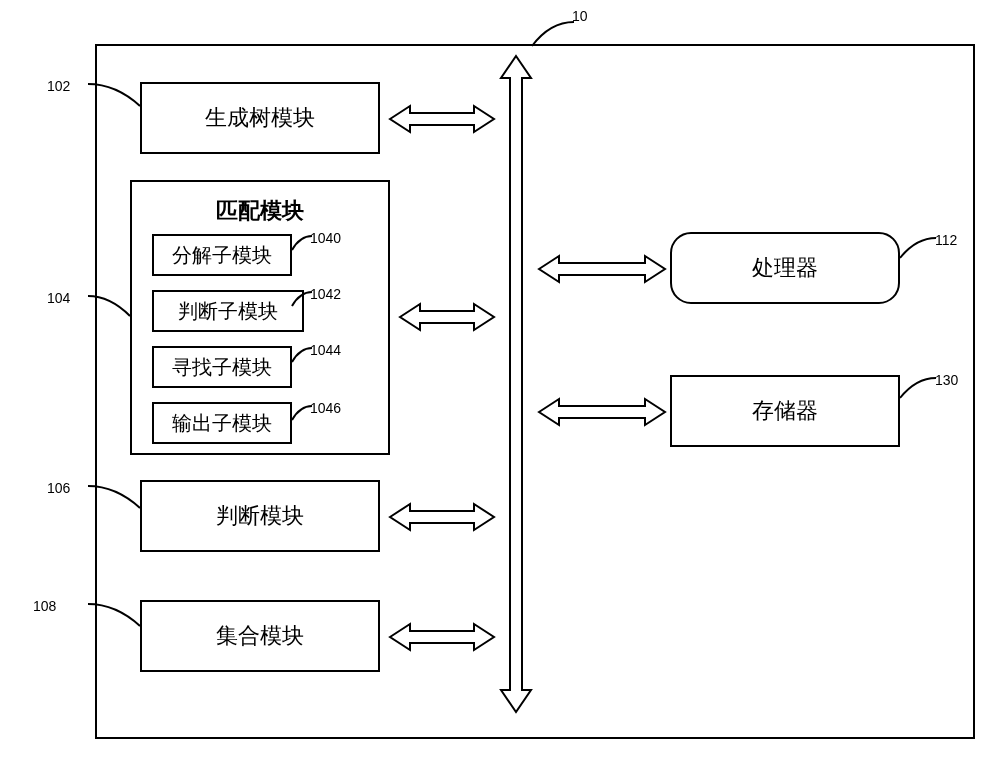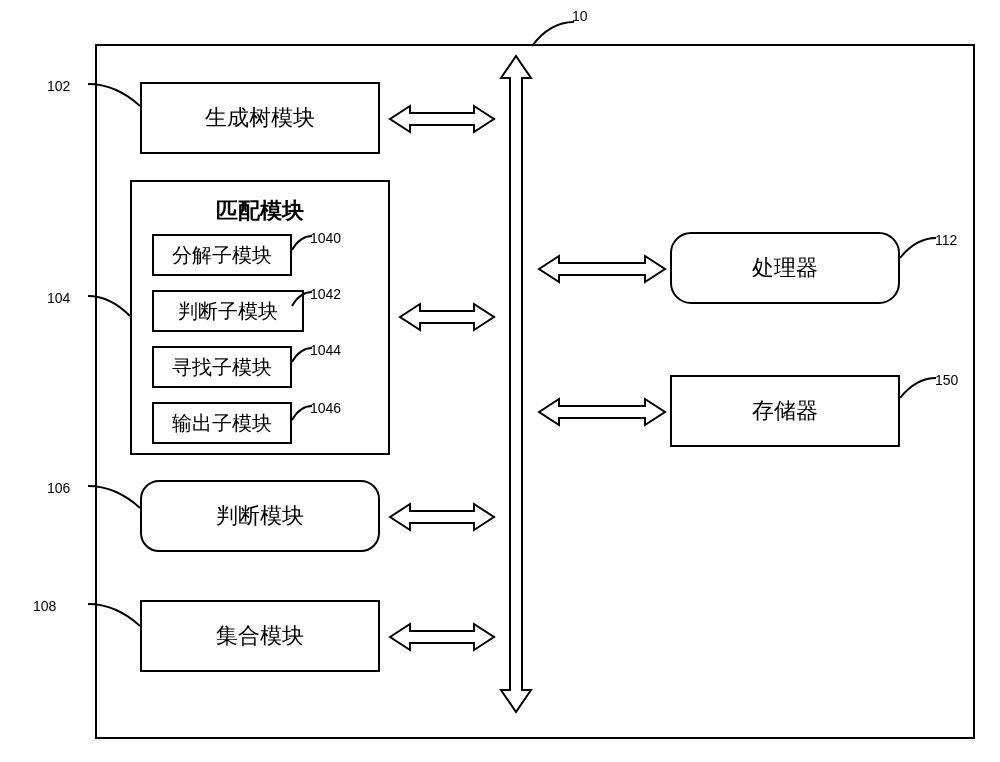--- a/index.html
+++ b/index.html
@@ -94,21 +94,21 @@
     <span>判断子模块</span>
   </div>
   <div class="sub-module" style="left:20px; top:164px; width:140px; height:42px;">
     <span>寻找子模块</span>
   </div>
   <div class="sub-module" style="left:20px; top:220px; width:140px; height:42px;">
     <span>输出子模块</span>
   </div>
 </div>
 
-<div class="module-box" style="left:140px; top:480px; width:240px; height:72px;border-radius:19px;">
+<div class="module-box" style="left:140px; top:480px; width:240px; height:72px;">
   <span>判断模块</span>
 </div>
 
 <div class="module-box" style="left:140px; top:600px; width:240px; height:72px;">
   <span>集合模块</span>
 </div>
 
 <div class="module-box" style="left:670px; top:232px; width:230px; height:72px;border-radius:21px;">
   <span>处理器</span>
 </div>
@@ -116,21 +116,21 @@
 <div class="module-box" style="left:670px; top:375px; width:230px; height:72px;">
   <span>存储器</span>
 </div>
 
 <div class="label" style="left:572px; top:8px;">10</div>
 <div class="label" style="left:47px; top:78px;">102</div>
 <div class="label" style="left:47px; top:290px;">104</div>
 <div class="label" style="left:47px; top:480px;">106</div>
 <div class="label" style="left:33px; top:598px;">108</div>
 <div class="label" style="left:935px; top:232px;">112</div>
-<div class="label" style="left:935px; top:372px;">150</div>
+<div class="label" style="left:935px; top:372px;">130</div>
 <div class="label" style="left:310px; top:230px;">1040</div>
 <div class="label" style="left:310px; top:286px;">1042</div>
 <div class="label" style="left:310px; top:342px;">1044</div>
 <div class="label" style="left:310px; top:400px;">1046</div>
 
 <div class="leader" style="left:530px; top:20px;">
   <svg width="50" height="30">
       <path d="M2,26 Q20,2 44,2" fill="none" stroke="#000" stroke-width="2"></path>
     </svg>
 </div>

